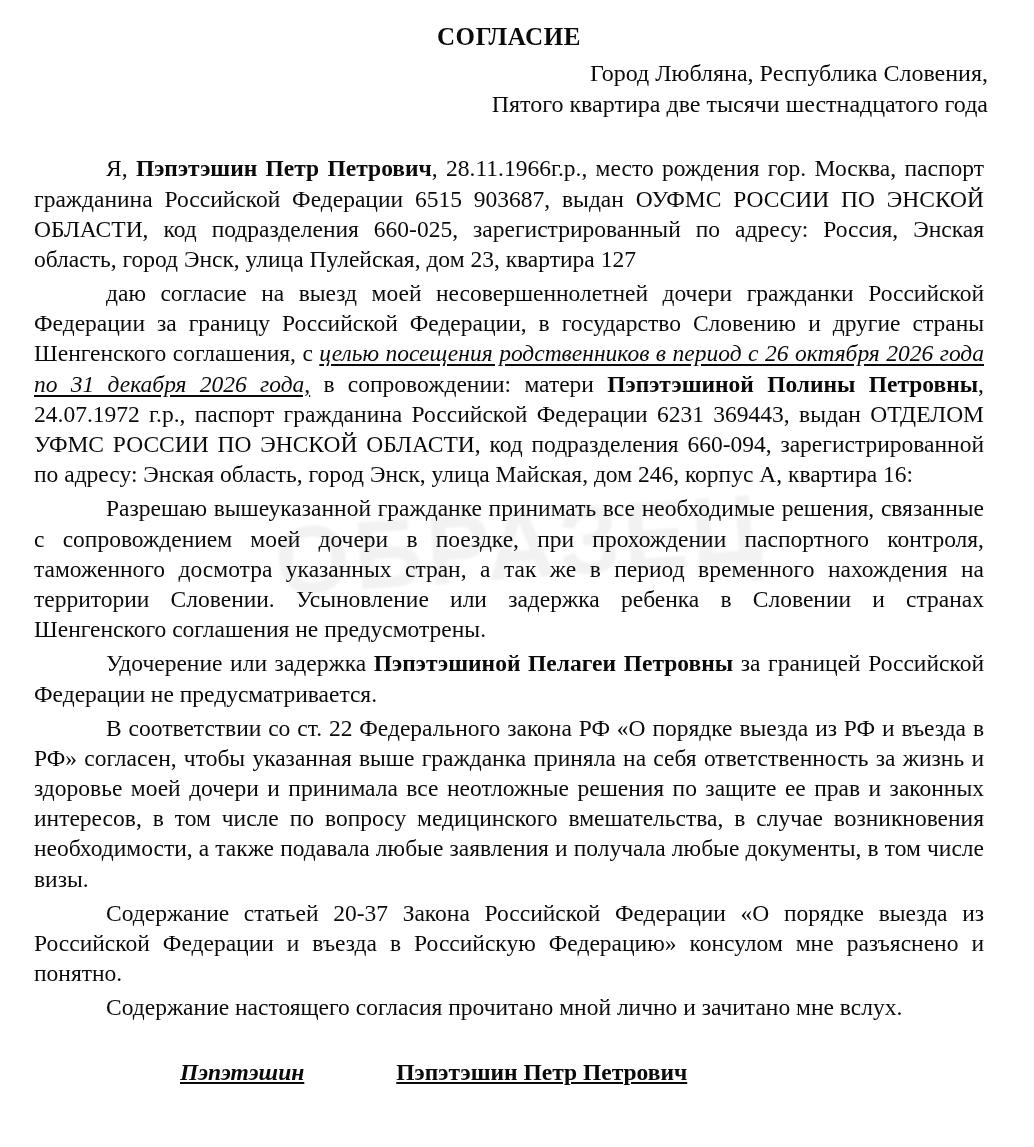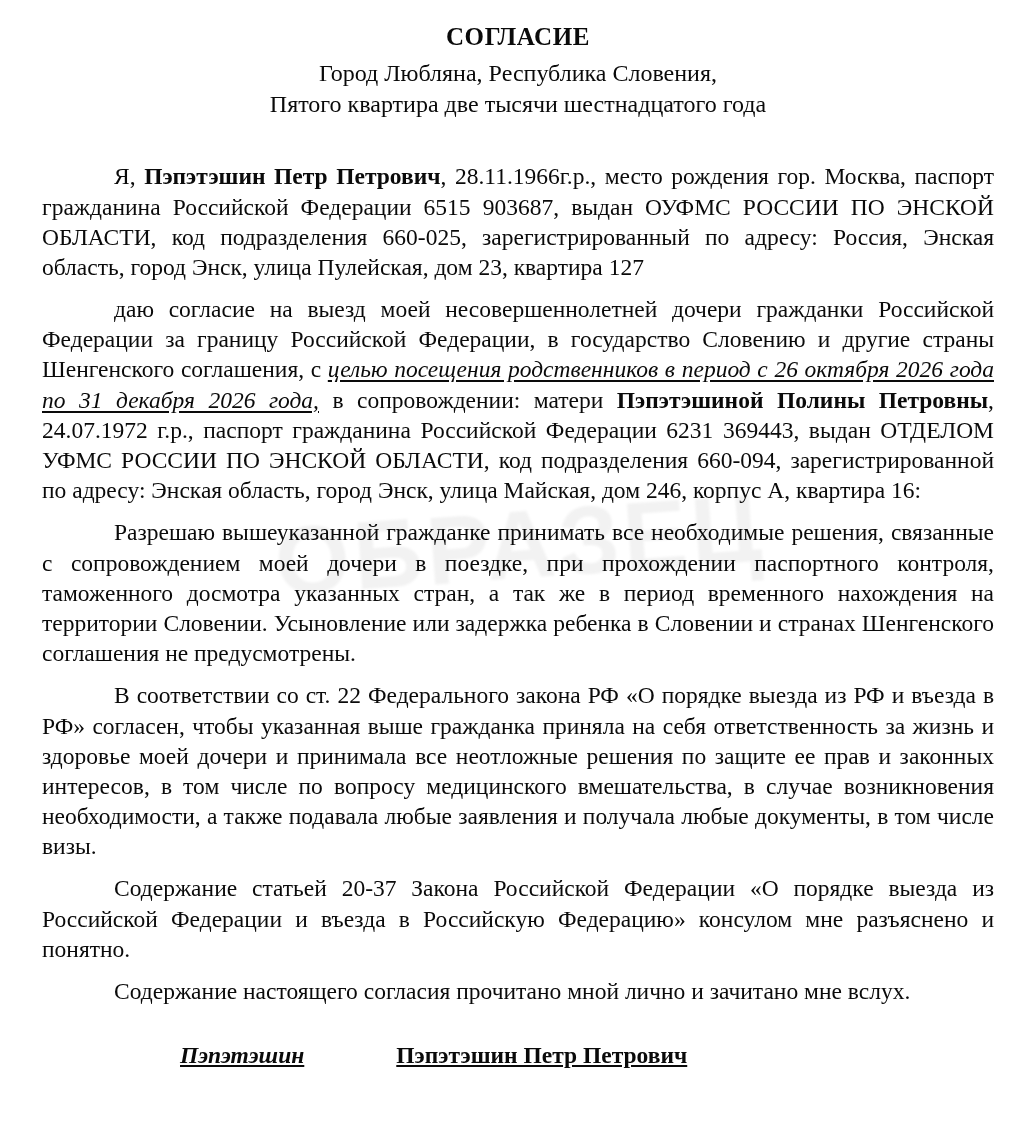--- a/index.html
+++ b/index.html
@@ -13,21 +13,21 @@
     height: 1147px;
     position: relative;
     overflow: hidden;
     font-family: "Liberation Serif", "DejaVu Serif", serif;
     color: #0a0a0a;
   }
 
   .page {
     position: absolute;
     inset: 0;
-    padding: 22px 28px 0 30px;
+    padding: 22px 46px 0 30px;
     box-sizing: border-box;
   }
 
   
   .watermark {
     position: absolute;
     left: 330px;
     top: 455px;
     width: 380px;
     height: 180px;
@@ -54,30 +54,30 @@
   .doc-title {
     text-align: center;
     font-weight: 700;
     font-size: 25px;
     letter-spacing: 0.6px;
     line-height: 1.18;
     margin: 0 0 6px 0;
   }
 
   .doc-subtitle {
-    text-align: center;
+    text-align: right;
     font-size: 24px;
     line-height: 1.33;
     margin: 0;
   }
 
   .spacer-after-head { height: 28px; }
 
   p.body-par {
-    margin: 12px;
+    margin: 4px;
     text-align: justify;
     text-justify: inter-word;
     font-size: 23.5px;
     line-height: 1.285;
     text-indent: 72px;
     hyphens: none;
   }
 
   b, .b { font-weight: 700; }
 
@@ -129,20 +129,23 @@
 
     <p class="body-par">
       <span>даю согласие на выезд моей несовершеннолетней дочери гражданки Российской Федерации за границу Российской Федерации, в государство Словению и другие страны Шенгенского соглашения, с </span><span class="iu">целью посещения родственников в период с 26 октября 2026 года по 31 декабря 2026 года,</span><span> в сопровождении: матери </span><b>Пэпэтэшиной Полины Петровны</b><span>, 24.07.1972 г.р., паспорт гражданина Российской Федерации 6231 369443, выдан ОТДЕЛОМ УФМС РОССИИ ПО ЭНСКОЙ ОБЛАСТИ, код подразделения 660-094, зарегистрированной по адресу: Энская область, город Энск, улица Майская, дом 246, корпус А, квартира 16:</span>
     </p>
 
 
     <p class="body-par">
       <span>Разрешаю вышеуказанной гражданке принимать все необходимые решения, связанные с сопровождением моей дочери в поездке, при прохождении паспортного контроля, таможенного досмотра указанных стран, а так же в период временного нахождения на территории Словении. Усыновление или задержка ребенка в Словении и странах  Шенгенского соглашения не предусмотрены.</span>
     </p>
 
+    <p class="body-par">
+      <span>Удочерение или задержка </span><b>Пэпэтэшиной Пелагеи Петровны</b><span> за границей Российской Федерации не предусматривается.</span>
+    </p>
 
     <p class="body-par">
       <span>В соответствии со ст. 22 Федерального закона РФ «О порядке выезда из РФ и въезда в РФ» согласен, чтобы указанная выше гражданка приняла на себя ответственность за жизнь и здоровье моей дочери и принимала все неотложные решения по защите ее прав и законных интересов, в том числе по вопросу медицинского вмешательства, в случае возникновения необходимости, а также подавала любые заявления и получала любые документы, в том числе визы.</span>
     </p>
 
     <p class="body-par">
       <span>Содержание статьей 20-37 Закона Российской Федерации «О порядке выезда из Российской Федерации и въезда в Российскую Федерацию» консулом мне разъяснено и понятно.</span>
     </p>
 
     <p class="body-par">

